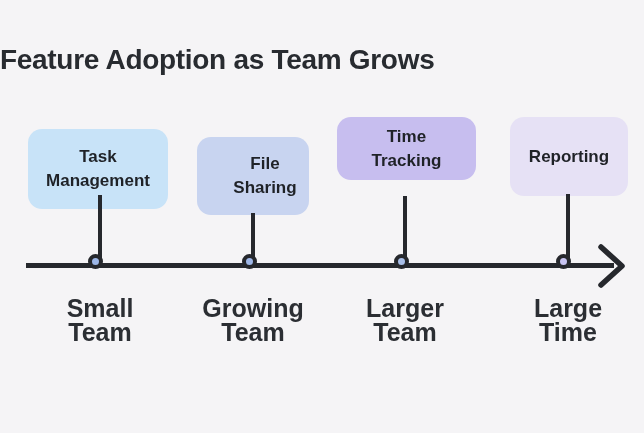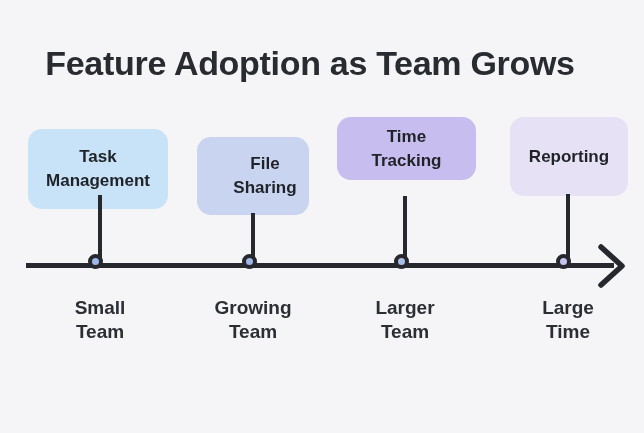--- a/index.html
+++ b/index.html
@@ -12,22 +12,22 @@
     height: 433px;
     background: #f5f4f6;
     overflow: hidden;
   }
 
   .title {
     position: absolute;
     top: 44px;
     left: 0;
     width: 620px;
-    text-align: center;
-    font-size: 34px;
+    text-align: left;
+    font-size: 28px;
     font-weight: 700;
     letter-spacing: -0.3px;
     color: #282b30;
   }
 
   .feature-box {
     position: absolute;
     border-radius: 14px;
     display: flex;
     align-items: center;
@@ -80,21 +80,21 @@
   .node-1 { left: 88px; }
   .node-2 { left: 242px; }
   .node-3 { left: 394px; }
   .node-4 { left: 556px; }
 
   .stage-label {
     position: absolute;
     top: 296px;
     width: 140px;
     text-align: center;
-    font-size: 19px;
+    font-size: 25px;
     font-weight: 700;
     line-height: 24px;
     color: #2b2e33;
     white-space: pre-line;
   }
   .stage-1 { left: 30px; }
   .stage-2 { left: 183px; }
   .stage-3 { left: 335px; }
   .stage-4 { left: 498px; }
 </style>

